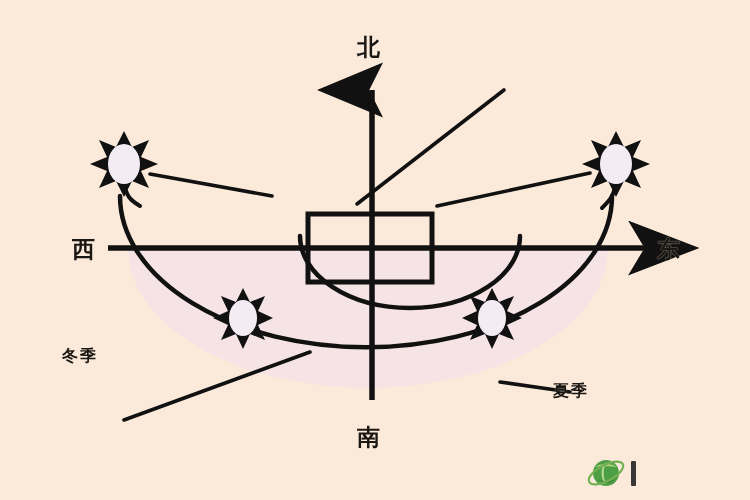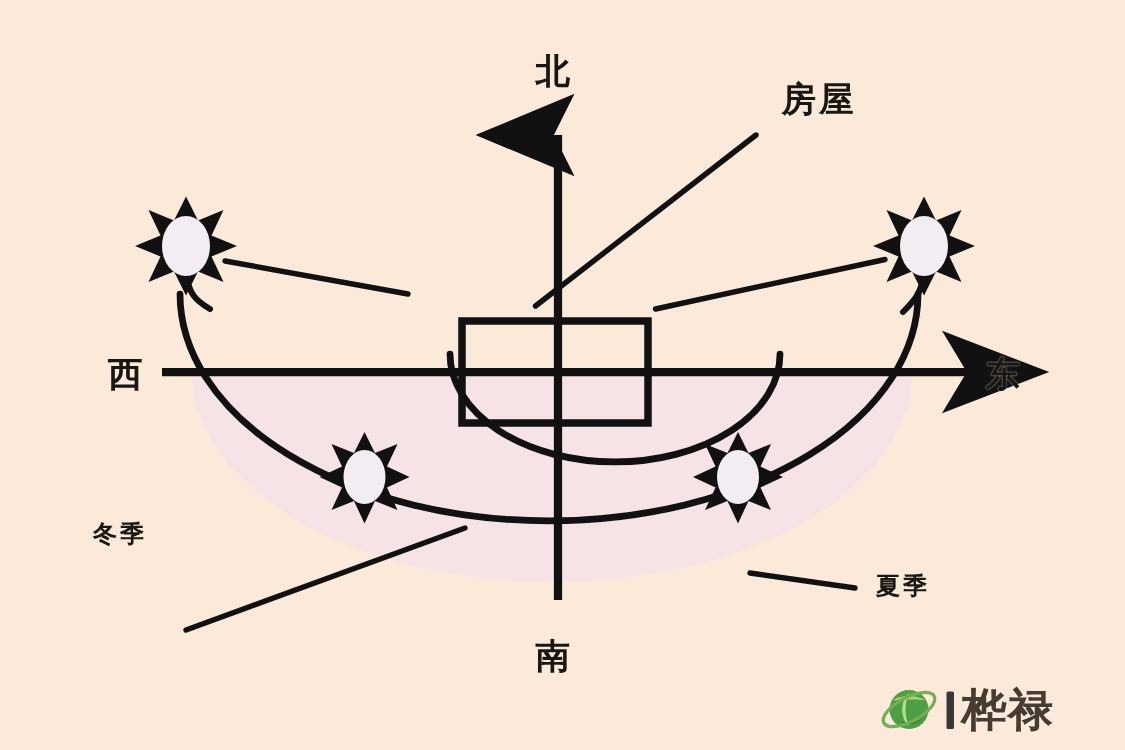--- a/index.html
+++ b/index.html
@@ -132,33 +132,31 @@
   </svg>
 
   <div class="cn-label lbl-dir" style="left:357px; top:32px;">北</div>
 
   <div class="cn-label lbl-dir" style="left:357px; top:422px;">南</div>
 
   <div class="cn-label lbl-dir" style="left:657px; top:234px;">东</div>
 
   <div class="cn-label lbl-dir" style="left:72px; top:234px;">西</div>
 
-  <div class="cn-label lbl-house" style="left:521px; top:51px;">房屋</div>
 
   <div class="cn-label lbl-season" style="left:62px; top:346px;">冬季</div>
 
-  <div class="cn-label lbl-season" style="left:584px; top:381px;">夏季</div>
+  <div class="cn-label lbl-season" style="left:553px; top:381px;">夏季</div>
 
   <div id="wm">
     <span class="globe">
       <svg width="40" height="40" viewBox="0 0 40 40">
         <circle cx="20" cy="20" r="13" fill="#3f9a3a"></circle>
         <path d="M9,14 C14,10 26,10 31,14 C27,13 13,13 9,14 Z" fill="#a8d36a"></path>
         <path d="M13,27 C17,31 25,31 29,26 C24,29 17,29 13,27 Z" fill="#2e7a2c"></path>
         <path d="M20,9 C14,14 14,26 20,31 C17,25 17,15 20,9 Z" fill="#cfe9a4" opacity="0.8"></path>
         <ellipse cx="20" cy="20" rx="19" ry="8" fill="none" stroke="#6aab4a" stroke-width="2.2" transform="rotate(-28 20 20)"></ellipse>
       </svg>
     </span>
     <span class="bar"></span>
-    <span class="wmtext">桦禄</span>
   </div>
 
 </div>
 
 </body></html>

